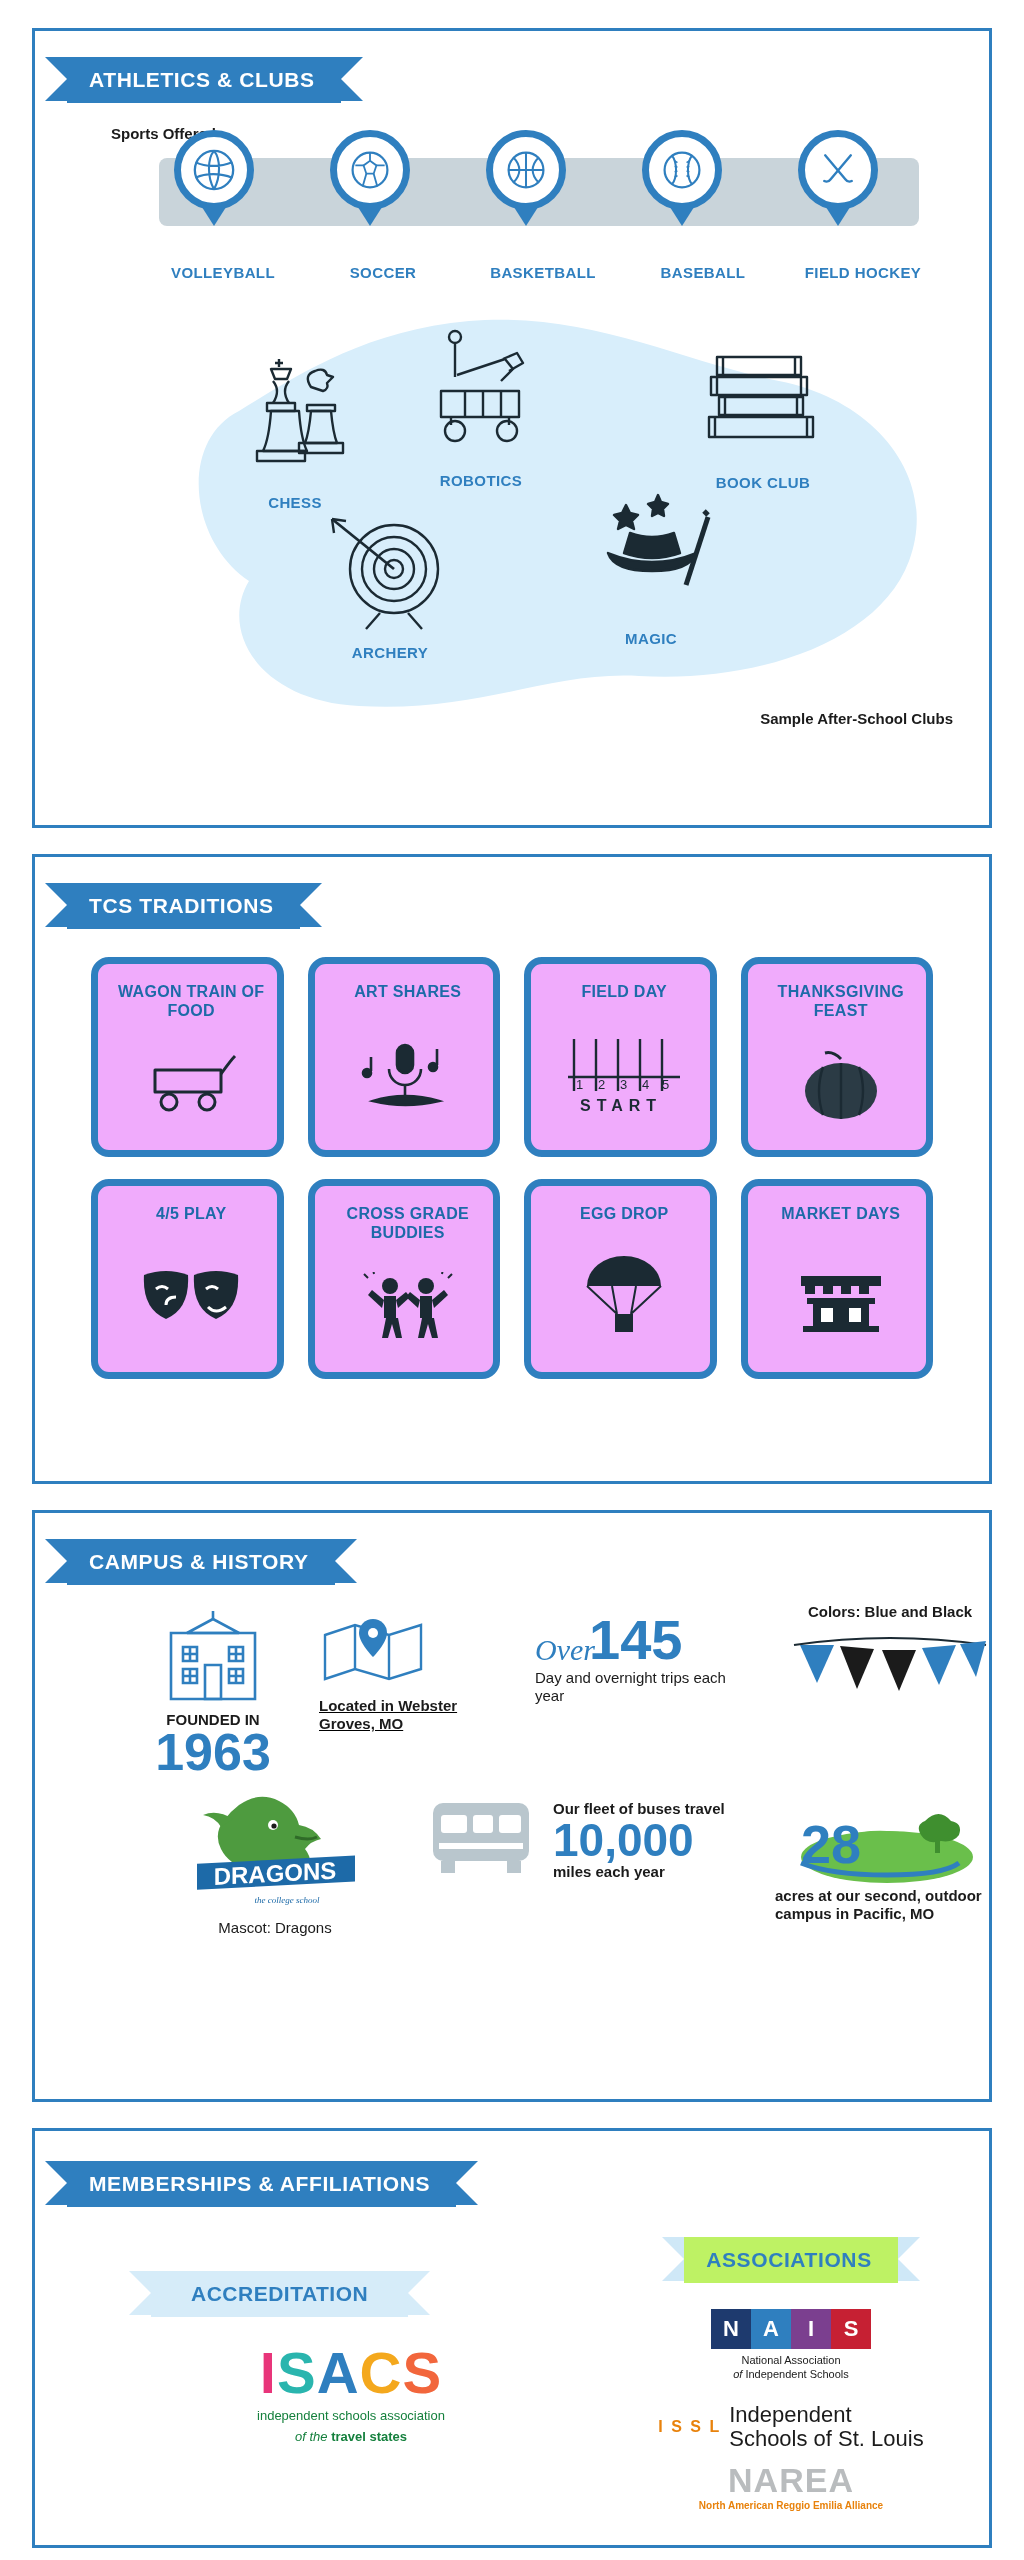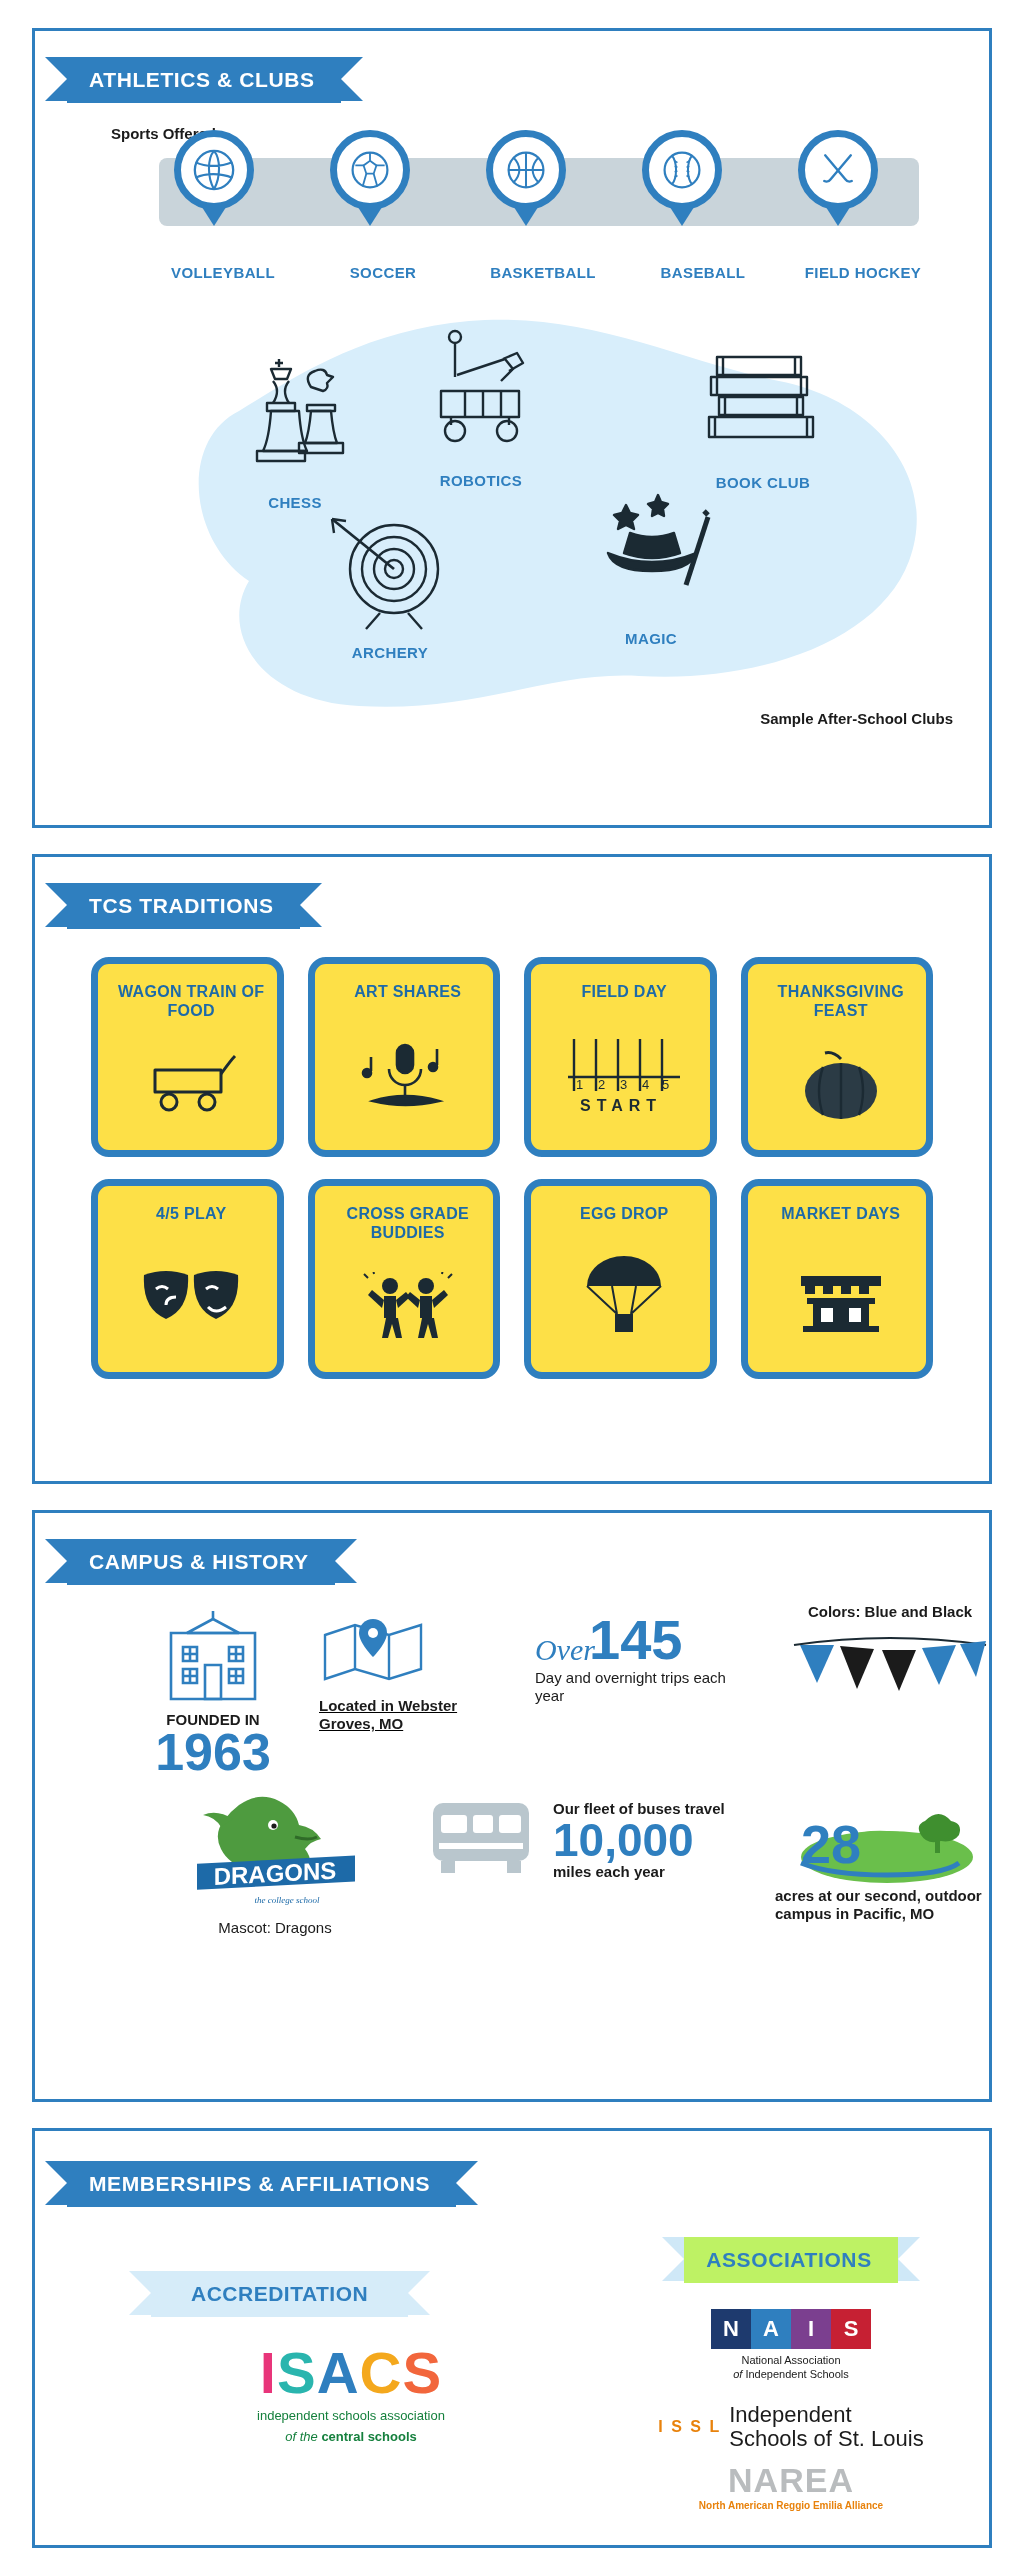--- a/index.html
+++ b/index.html
@@ -132,21 +132,21 @@
   .trad-grid {
     display: grid;
     grid-template-columns: repeat(4, 1fr);
     gap: 22px 24px;
     padding: 28px 56px 0 56px;
   }
   .trad-card {
     height: 200px;
     border: 7px solid #2f7fbf;
     border-radius: 18px;
-    background: #fde047;
+    background: #f0abfc;
     display: flex;
     flex-direction: column;
     align-items: center;
     padding-top: 18px;
     padding-left: 8px;
   }
   .trad-card .tlabel {
     color: #1d6aa8;
     font-weight: bold;
     font-size: 16px;
@@ -635,21 +635,21 @@
 
       <div class="accred-ribbon">ACCREDITATION</div>
 
       <div class="isacs">
         <div class="word">
           <span style="color:#e8357a;">I</span><span style="color:#2ab5ae;">S</span><span style="color:#2f7fbf;">A</span><span style="color:#f4a81d;">C</span><span style="color:#f2663c;">S</span>
         </div>
         <div class="sub">independent schools association</div>
         <div class="sub">
           <i>of the</i>
-          <b>central schools</b>
+          <b>travel states</b>
         </div>
       </div>
 
       <div class="assoc-col">
         <div class="ribbon light" style="margin:0;">ASSOCIATIONS</div>
 
         <div class="nais-box">
           <span class="nais-cell" style="background:#1e3a6e;">N</span>
           <span class="nais-cell" style="background:#2f7fbf;">A</span>
           <span class="nais-cell" style="background:#7b3f8f;">I</span>

